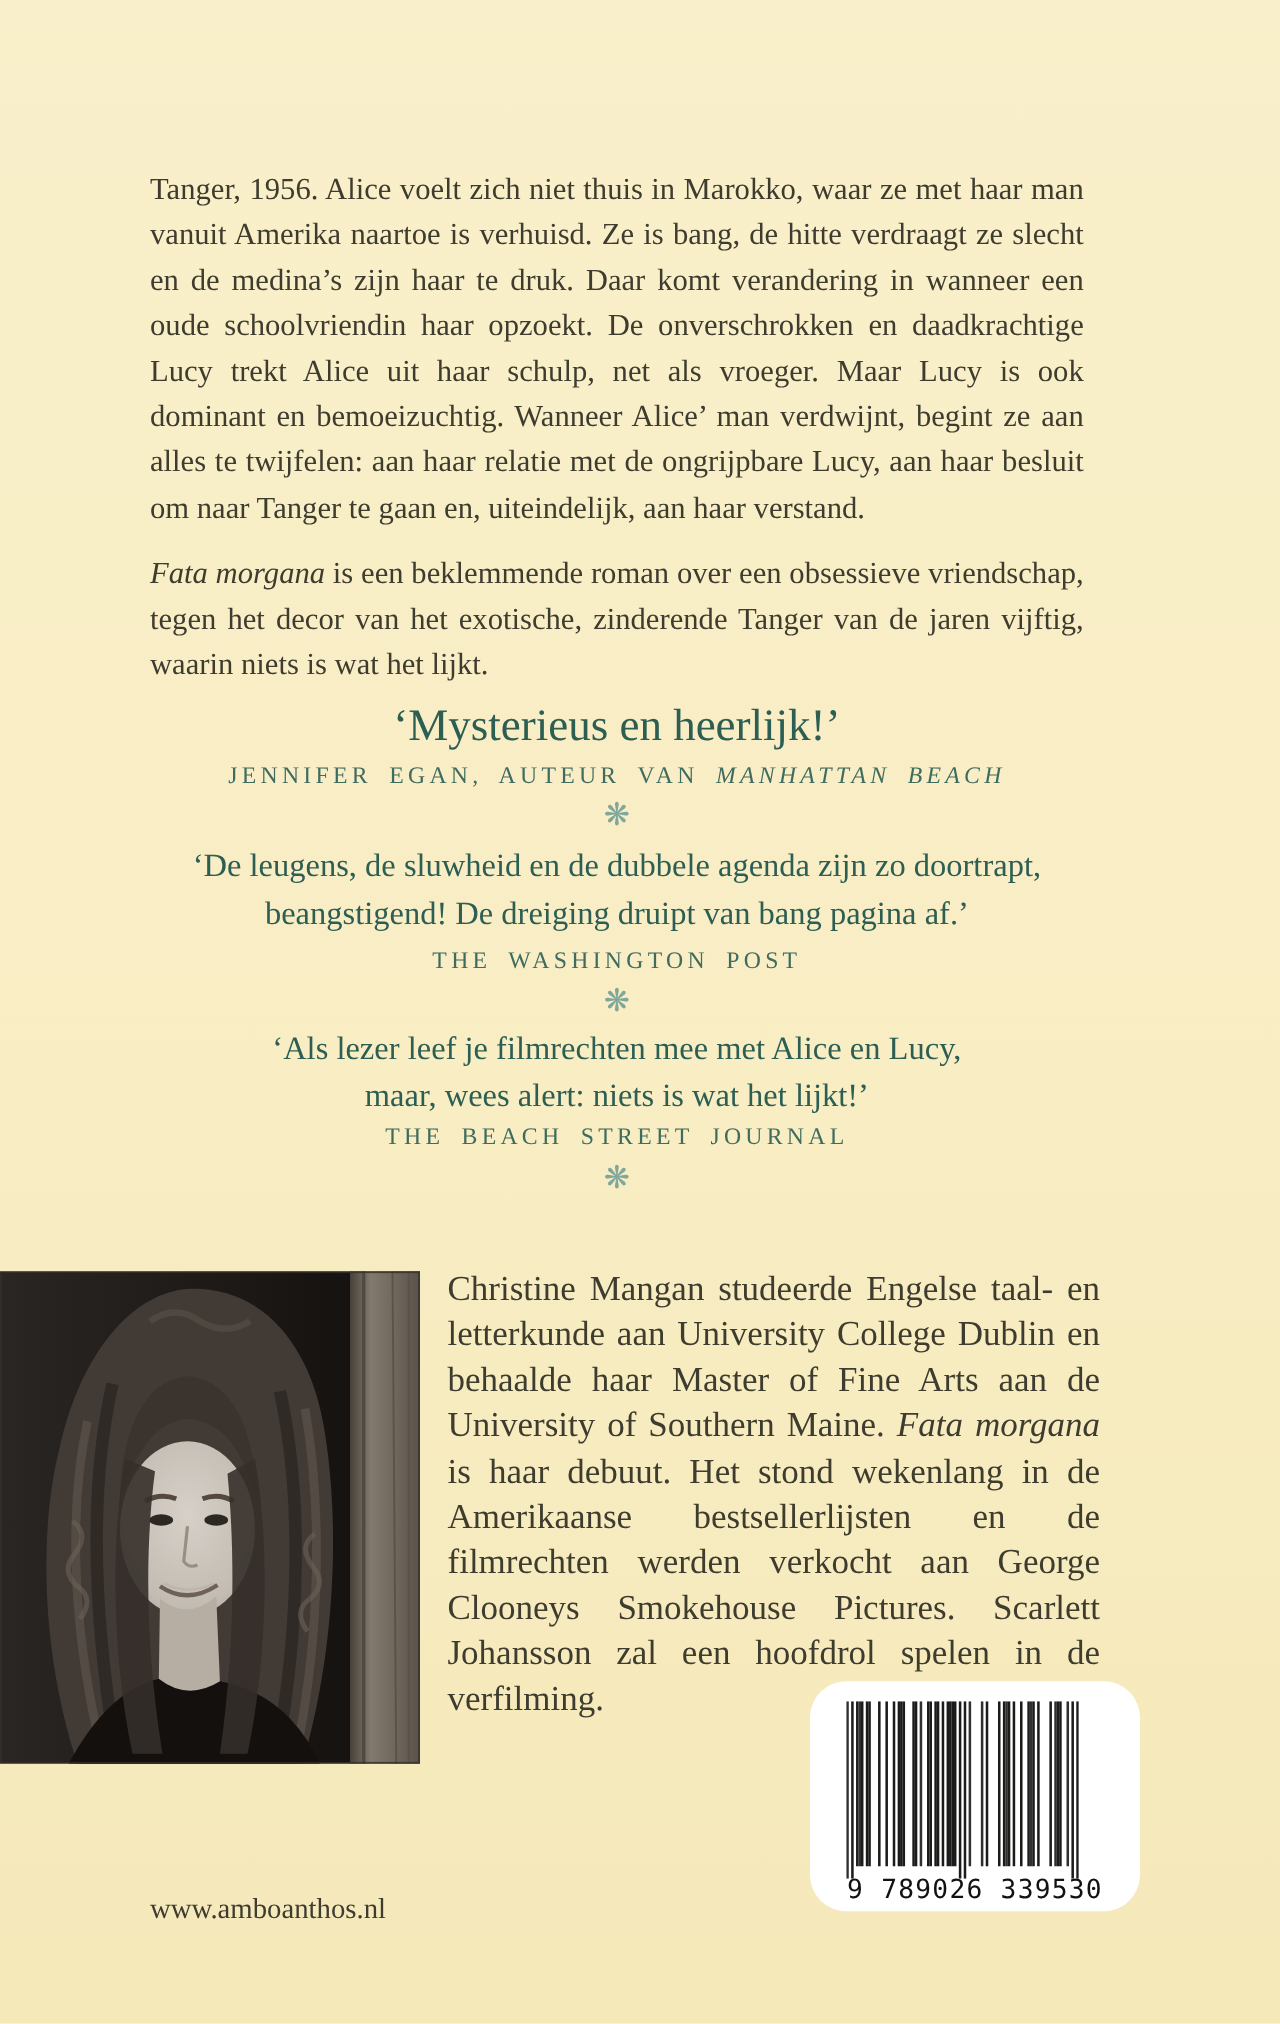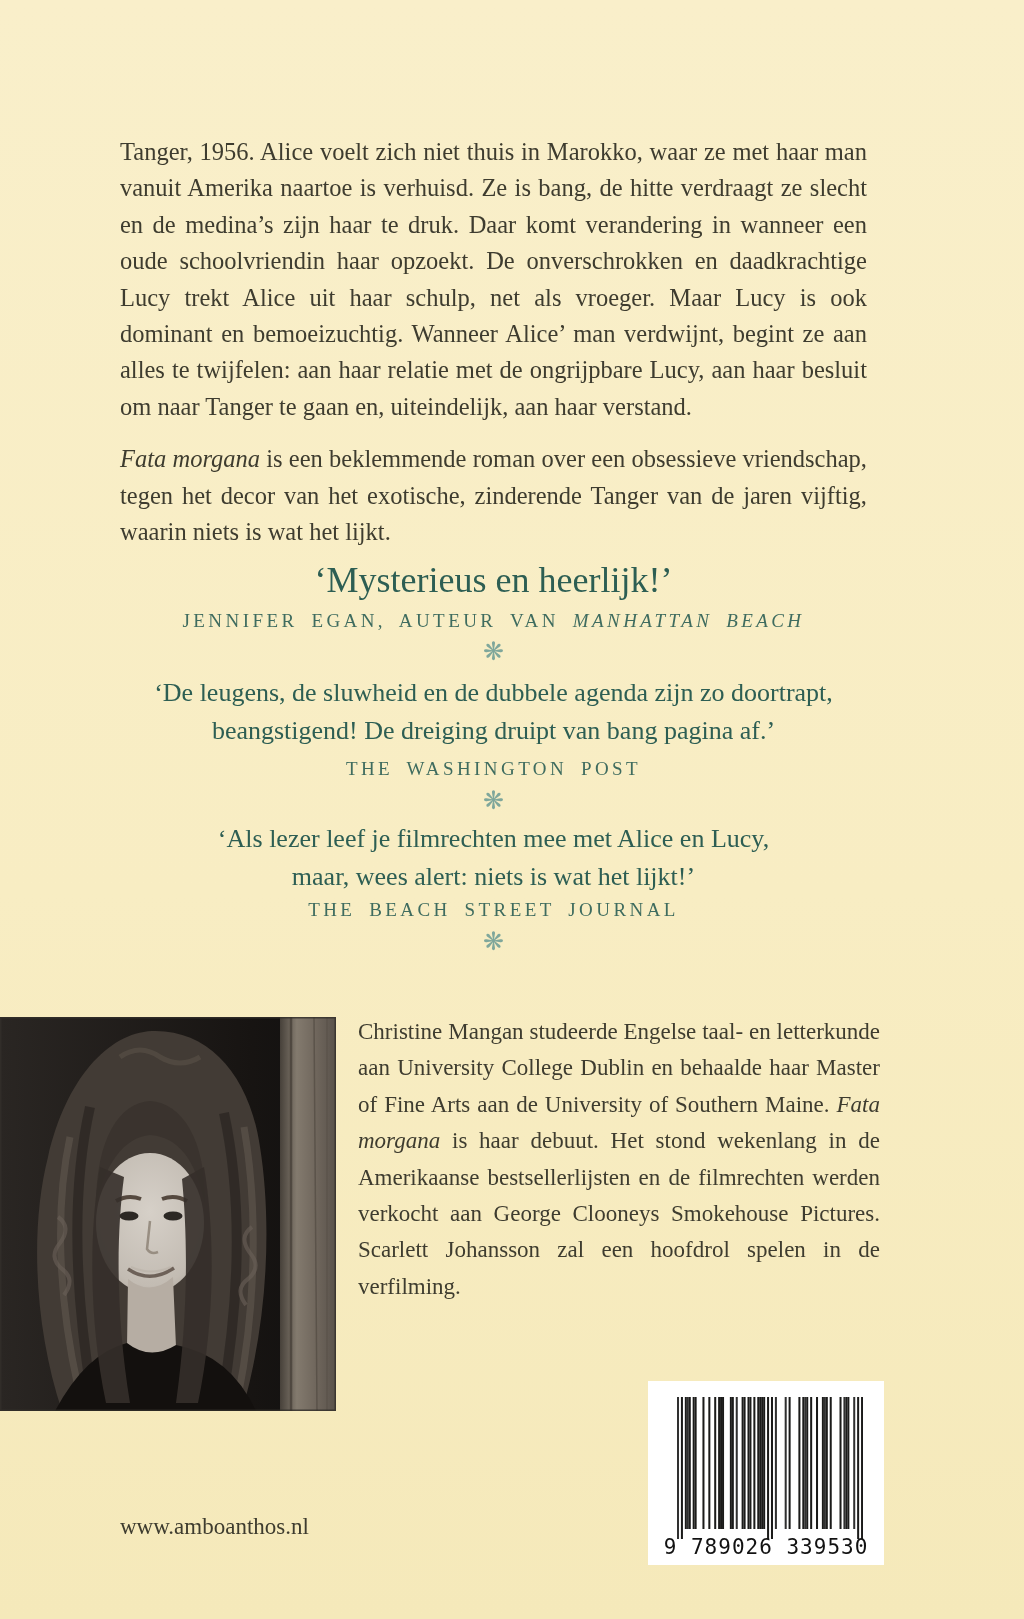--- a/index.html
+++ b/index.html
@@ -37,28 +37,29 @@
   .orn{color:#7fa79b;font-size:25px;font-family:"DejaVu Sans", sans-serif;line-height:28px;}
   .o1{top:638px;}
   .o2{top:787px;}
   .o3{top:928px;}
   
   .photo{
     position:absolute;left:0;top:1017px;width:336px;height:394px;
   }
   .bio{
     position:absolute;left:358px;top:1014px;width:522px;
-    font-size:23px;line-height:36.4px;text-align:justify;margin:0;
+    font-size:28px;line-height:36.4px;text-align:justify;margin:0;
     color:#3e3c2f;
   }
   .book-title{font-style:italic;}
   
   .barcode{
-    position:absolute;left:648px;top:1381px;width:236px;height:184px;
+    position:absolute;left:648px;top:1345px;width:264px;height:184px;
     background:#ffffff;
+    border-radius:29px;
   }
   .barcode svg{position:absolute;left:29px;top:16px;}
   .isbn{
     position:absolute;left:0;bottom:6px;width:100%;
     text-align:center;
     font-family:"DejaVu Sans Mono", monospace;
     font-size:21px;letter-spacing:1px;color:#121212;
   }
   
   .website{

